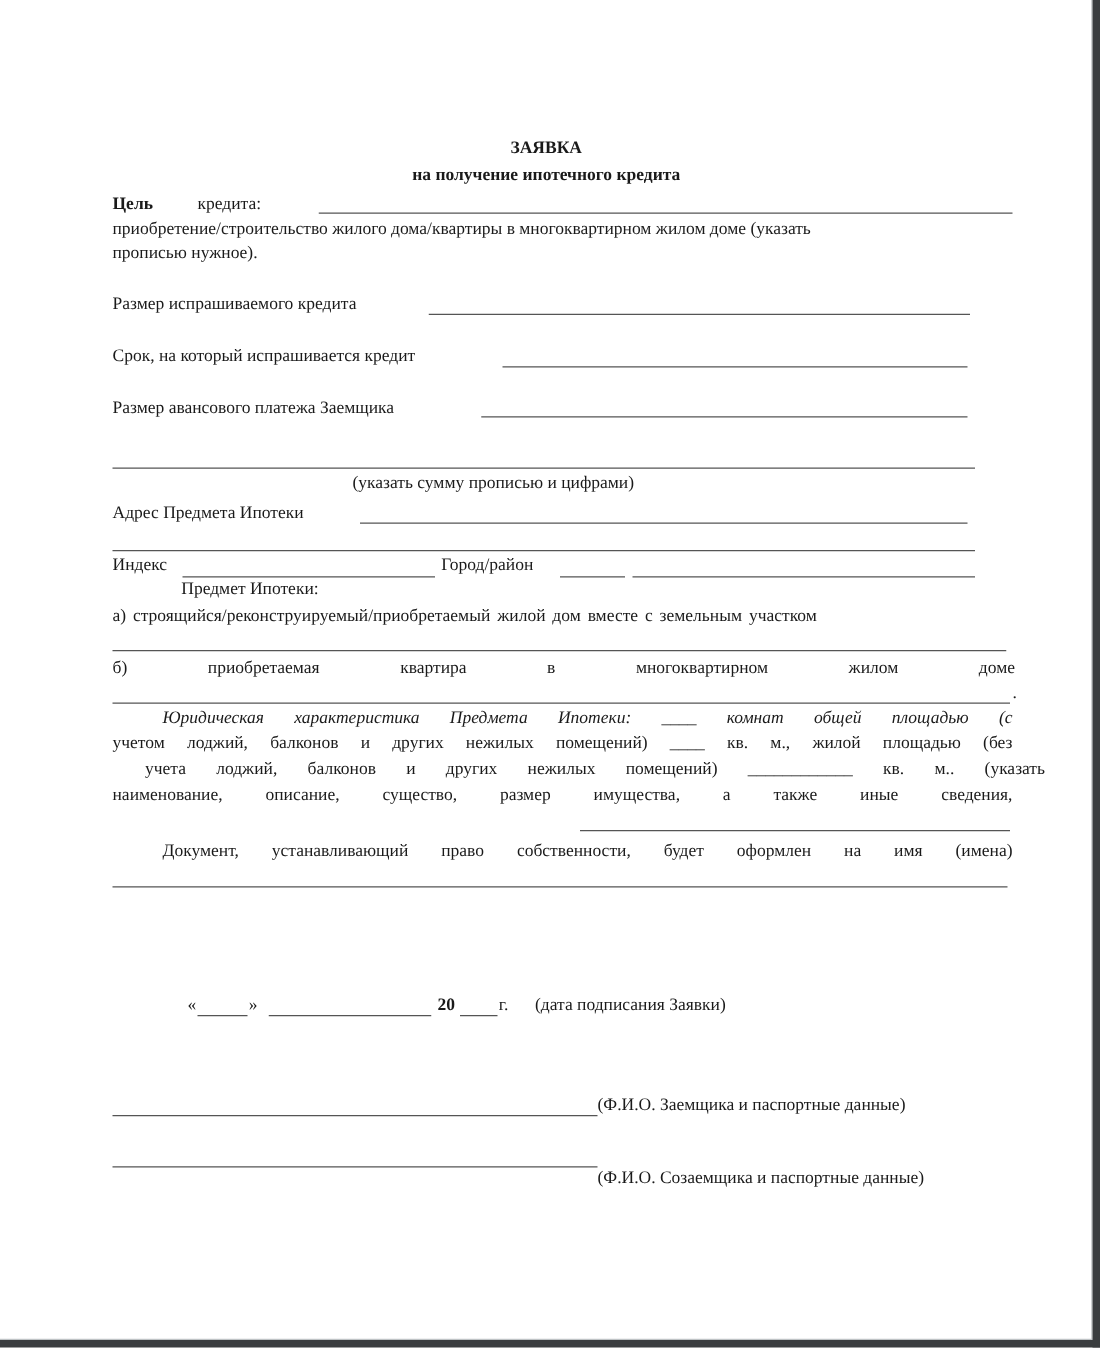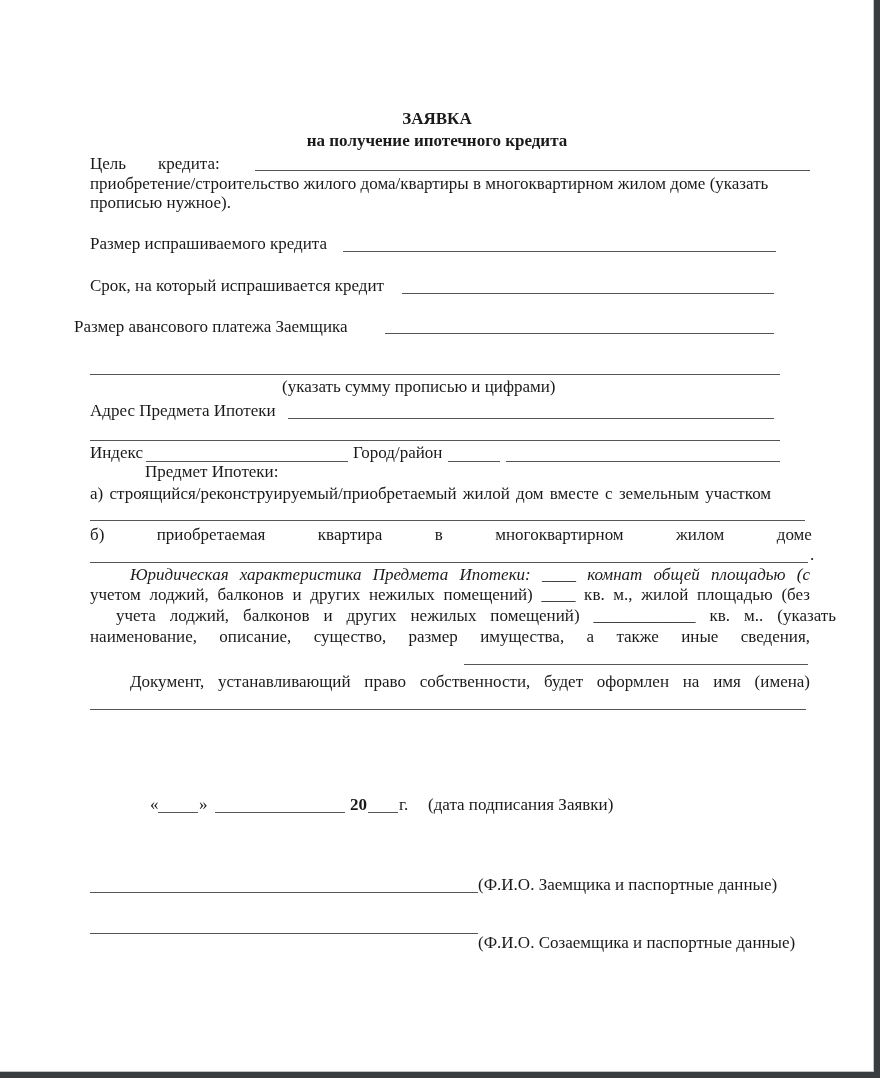--- a/index.html
+++ b/index.html
@@ -19,47 +19,47 @@
     position: absolute; right: 0; top: 0; width: 6px; height: 1078px;
     background: #3a3d3f;
   }
   .frame-bottom {
     position: absolute; left: 0; bottom: 0; width: 880px; height: 6px;
     background: #3a3d3f;
   }
   .frame-inner-r { position:absolute; right:6px; top:0; width:1px; height:1072px; background:#bfc3c5; }
   .frame-inner-b { position:absolute; left:0; bottom:6px; width:874px; height:1px; background:#bfc3c5; }
 
-  .t { position: absolute; font-size: 17px; line-height: 18px; white-space: nowrap; }
+  .t { position: absolute; font-size: 14px; line-height: 18px; white-space: nowrap; }
   .j { text-align: justify; text-align-last: justify; white-space: normal; }
   .ln { position: absolute; height: 0; border-top: 1px solid #555; }
 
   .title { left: 0; width: 874px; text-align: center; font-weight: bold; }
 </style>
 </head>
 <body>
 
 <div class="page">
 
   <div class="t title" style="top:110px;">ЗАЯВКА</div>
   <div class="t title" style="top:132px;">на получение ипотечного кредита</div>
 
-  <div class="t" style="left:90px; top:155px;">Цель</div>
+  <div class="t" style="left:90px; top:155px;font-weight:bold;">Цель</div>
   <div class="t" style="left:158px; top:155px;">кредита:</div>
   <div class="ln" style="left:255px; width:555px; top:170px;"></div>
   <div class="t" style="left:90px; top:175px;">приобретение/строительство жилого дома/квартиры в многоквартирном жилом доме (указать</div>
   <div class="t" style="left:90px; top:194px;">прописью нужное).</div>
 
   <div class="t" style="left:90px; top:235px;">Размер испрашиваемого кредита</div>
   <div class="ln" style="left:343px; width:433px; top:251px;"></div>
 
   <div class="t" style="left:90px; top:277px;">Срок, на который испрашивается кредит</div>
   <div class="ln" style="left:402px; width:372px; top:293px;"></div>
 
-  <div class="t" style="left:74px; top:318px;">Размер авансового платежа Заемщика</div>
+  <div class="t" style="left:90px; top:318px;">Размер авансового платежа Заемщика</div>
   <div class="ln" style="left:385px; width:389px; top:333px;"></div>
   <div class="ln" style="left:90px; width:690px; top:374px;"></div>
   <div class="t" style="left:282px; top:378px;">(указать сумму прописью и цифрами)</div>
 
   <div class="t" style="left:90px; top:402px;">Адрес Предмета Ипотеки</div>
   <div class="ln" style="left:288px; width:486px; top:418px;"></div>
   <div class="ln" style="left:90px; width:690px; top:440px;"></div>
 
   <div class="t" style="left:90px; top:444px;">Индекс</div>
   <div class="ln" style="left:146px; width:202px; top:461px;"></div>

